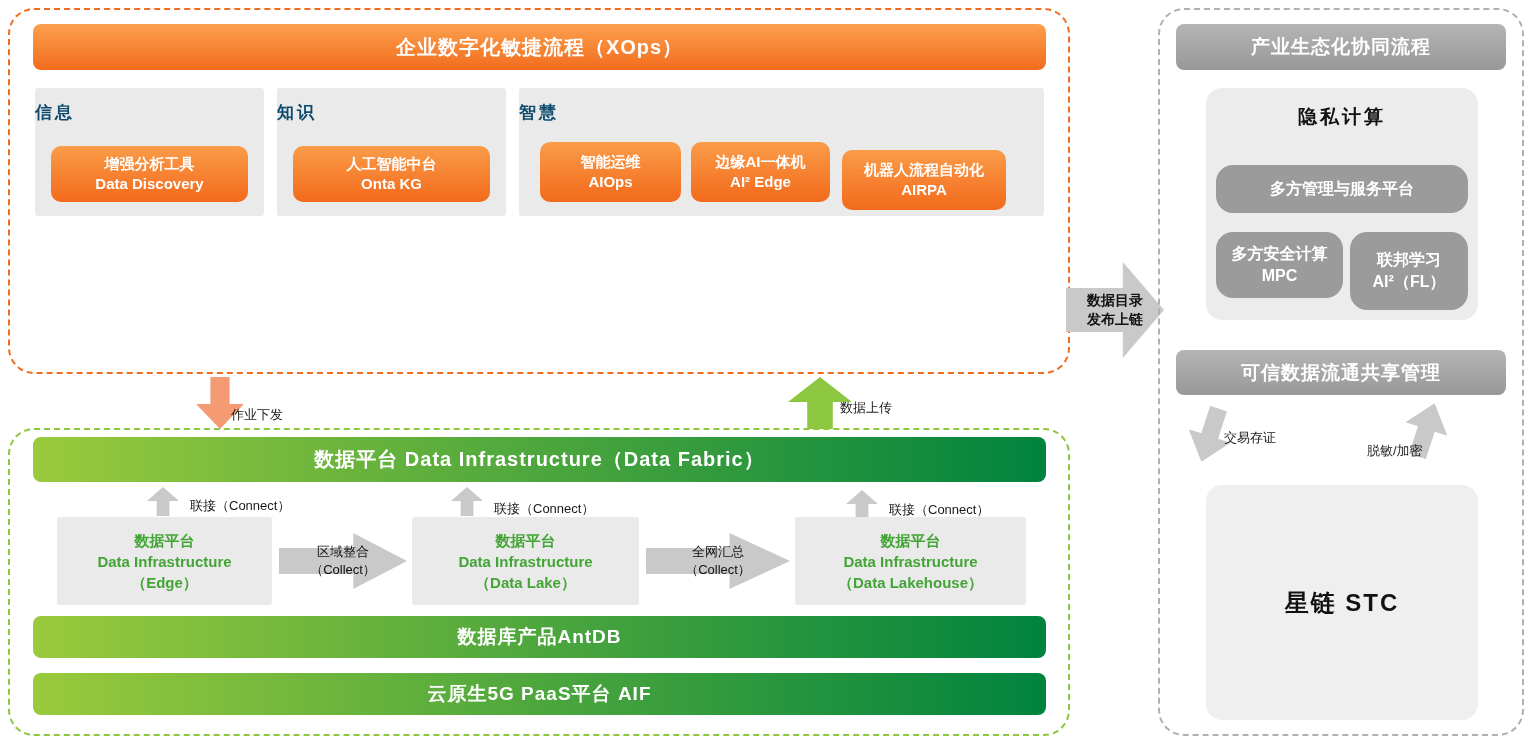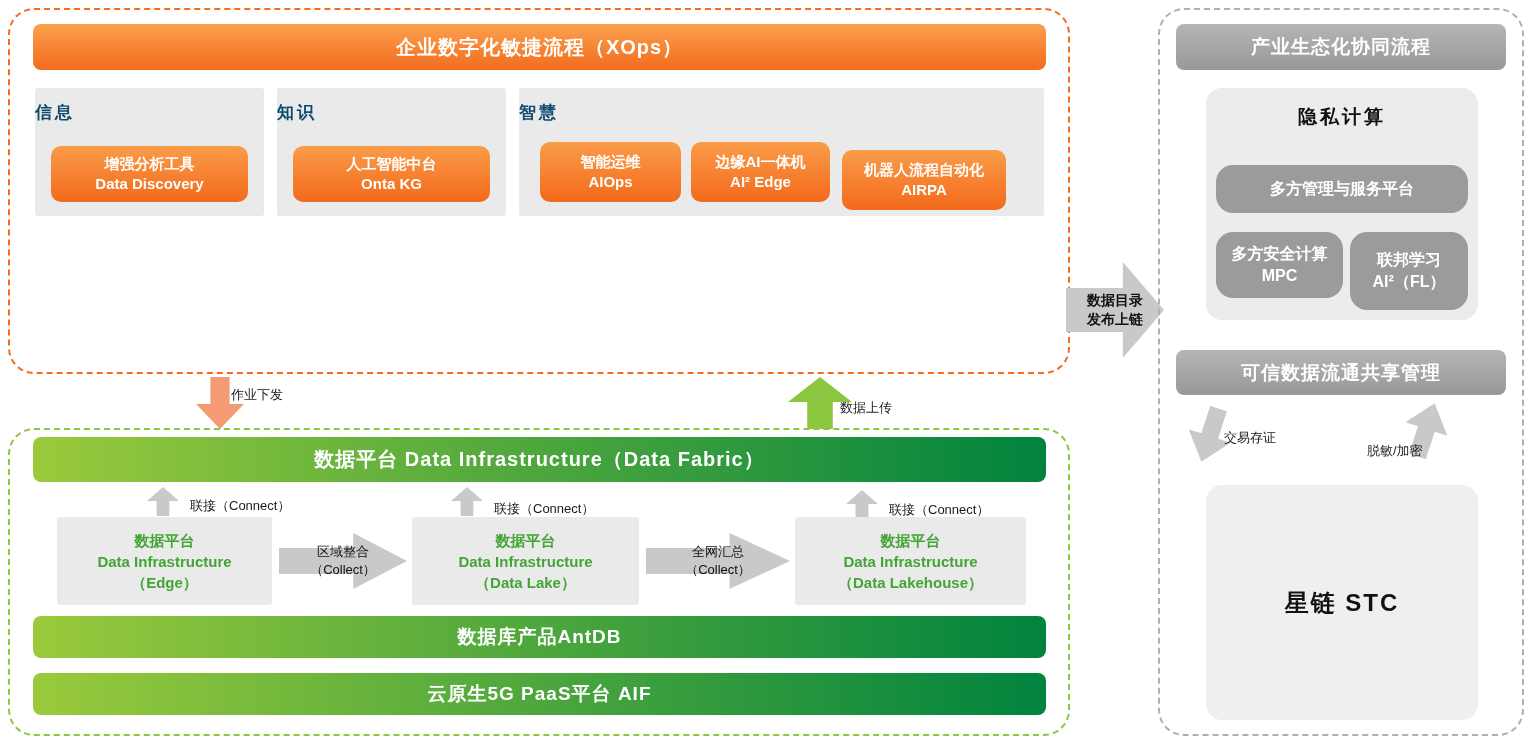--- a/index.html
+++ b/index.html
@@ -70,21 +70,21 @@
     <span>边缘AI一体机</span>
     <span>AI² Edge</span>
   </div>
   <div class="abs chip" style="left:842px;top:150px;width:164px;height:60px">
     <span>机器人流程自动化</span>
     <span>AIRPA</span>
   </div>
 
 
   <div class="abs arrow-down salmon" style="left:196px;top:377px;width:48px;height:52px"></div>
-  <span class="abs small-label" style="left:231px;top:386px">作业下发</span>
+  <span class="abs small-label" style="left:231px;top:406px">作业下发</span>
 
   <div class="abs arrow-up lime" style="left:788px;top:377px;width:64px;height:52px"></div>
   <span class="abs small-label" style="left:840px;top:399px">数据上传</span>
 
   <div class="abs flowbox" style="left:1066px;top:262px;width:98px;height:96px">
     <div class="shape arrow-right silver"></div>
     <div class="flow-lines bold">
       <span>数据目录</span>
       <span>发布上链</span>
     </div>

